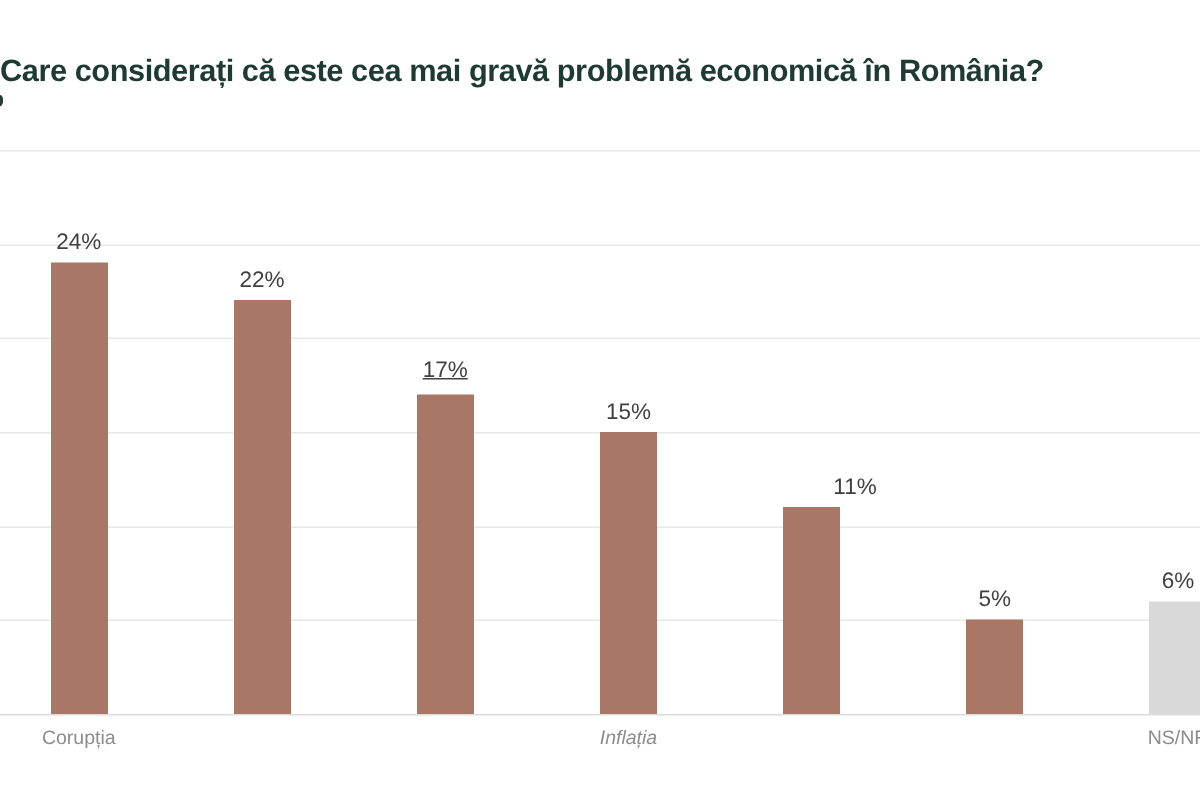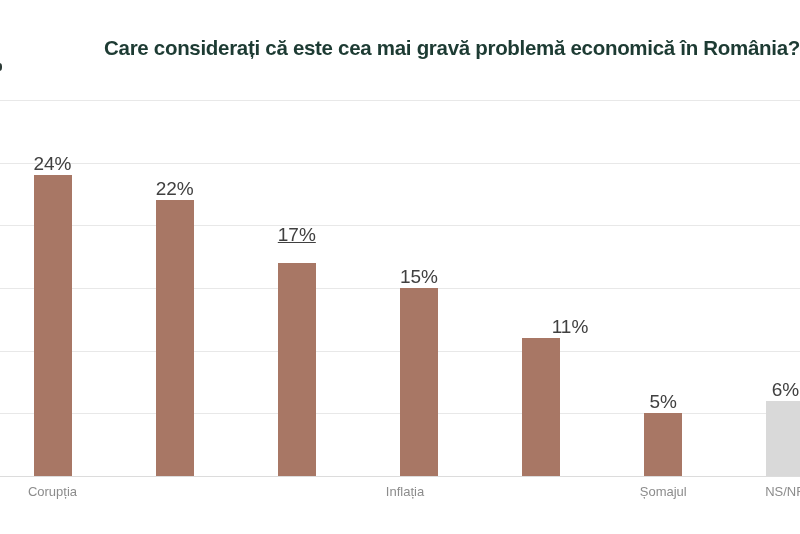--- a/index.html
+++ b/index.html
@@ -14,21 +14,21 @@
     height: 534px;
     background: #ffffff;
     overflow: hidden;
   }
   .chart-title {
     position: absolute;
     top: 36px;
     left: 0;
     right: 0;
     margin: 0;
-    text-align: right;
+    text-align: left;
     font-size: 20.5px;
     font-weight: 700;
     letter-spacing: -0.3px;
   }
   .plot {
     position: absolute;
     inset: 0;
   }
   .gridline {
     position: absolute;
@@ -41,21 +41,21 @@
     background: #dcdcdc;
   }
   .bar {
     position: absolute;
     width: 38px;
   }
   .value-label {
     position: absolute;
     width: 80px;
     text-align: center;
-    font-size: 19px;
+    font-size: 15px;
     color: #404040;
   }
   .cat-label {
     position: absolute;
     width: 150px;
     text-align: center;
     font-size: 13px;
     line-height: 1.22;
     color: #8c8c8c;
   }
@@ -82,26 +82,25 @@
       <div class="gridline" style="top: 288px;"></div>
       <div class="gridline" style="top: 225.333px;"></div>
       <div class="gridline" style="top: 162.667px;"></div>
       <div class="gridline" style="top: 100px;"></div>
       <div class="bar" style="left: 33.5px; top: 175.2px; height: 300.8px; background: rgb(168, 119, 101);"></div>
       <div class="value-label" style="left: 12.5px; top: 153.2px;">24%</div>
       <div class="cat-label" style="left: -22.5px; top: 484px;">Corupția</div>
       <div class="bar" style="left: 155.65px; top: 200.267px; height: 275.733px; background: rgb(168, 119, 101);"></div>
       <div class="value-label" style="left: 134.65px; top: 178.267px;">22%</div>
       <div class="bar" style="left: 277.8px; top: 262.933px; height: 213.067px; background: rgb(168, 119, 101);"></div>
-      <div class="value-label" style="left: 256.8px; top: 224px; text-decoration: underline;">17%</div>
+      <div class="value-label" style="left: 256.8px; top: 238px; text-decoration: underline;">17%</div>
       <div class="bar" style="left: 399.95px; top: 288px; height: 188px; background: rgb(168, 119, 101);"></div>
       <div class="value-label" style="left: 378.95px; top: 266px;">15%</div>
-      <div class="cat-label" style="left: 330px; top: 484px;">Inflația</div>
+      <div class="cat-label" style="left: 344px; top: 484px; font-style: italic;">Inflația</div>
       <div class="bar" style="left: 522.1px; top: 338.133px; height: 137.867px; background: rgb(168, 119, 101);"></div>
       <div class="value-label" style="left: 530px; top: 316.133px;">11%</div>
       <div class="bar" style="left: 644.25px; top: 413.333px; height: 62.6667px; background: rgb(168, 119, 101);"></div>
       <div class="value-label" style="left: 623.25px; top: 391.333px;">5%</div>
-      <div class="cat-label" style="left: 588.25px; top: 484px;">Șomajul</div>
       <div class="bar" style="left: 766.4px; top: 400.8px; height: 75.2px; background: rgb(217, 217, 217);"></div>
       <div class="value-label" style="left: 745.4px; top: 378.8px;">6%</div>
       <div class="cat-label" style="left: 710.4px; top: 484px;">NS/NR</div>
     </div>
 </div>
 
 </body></html>

